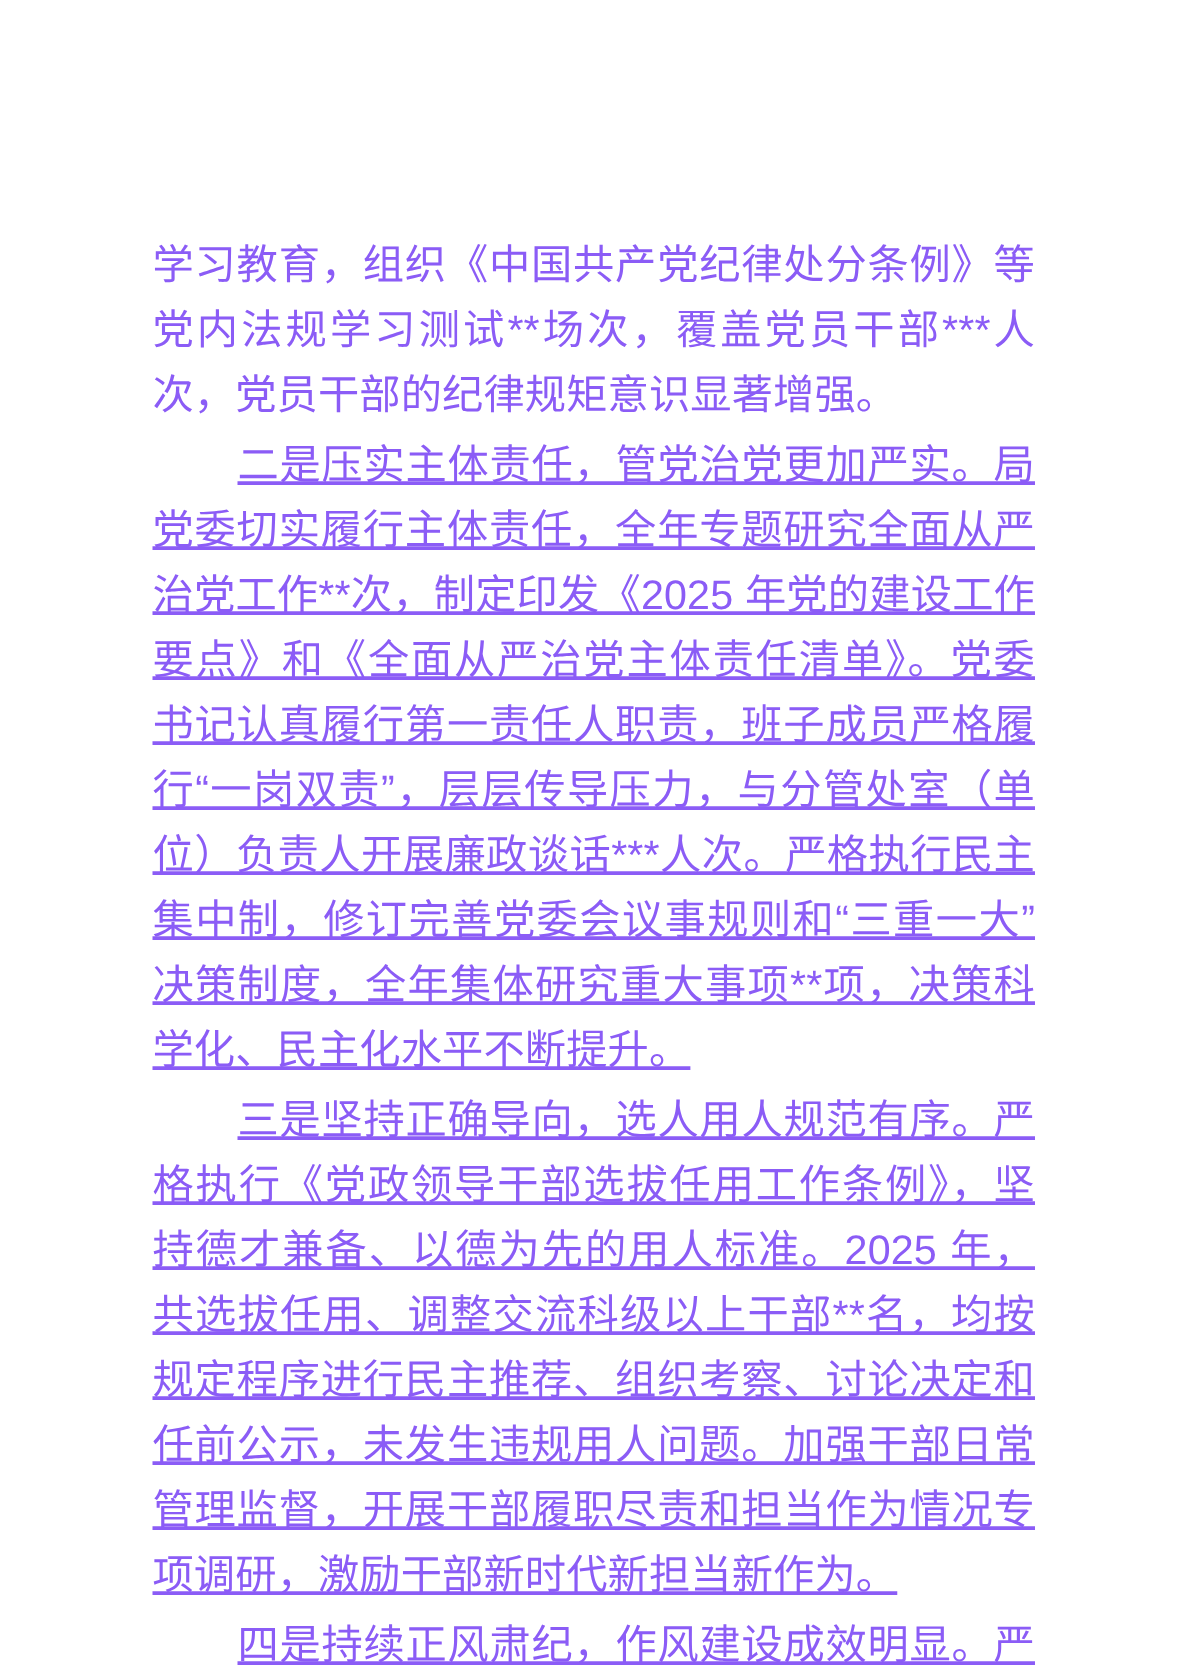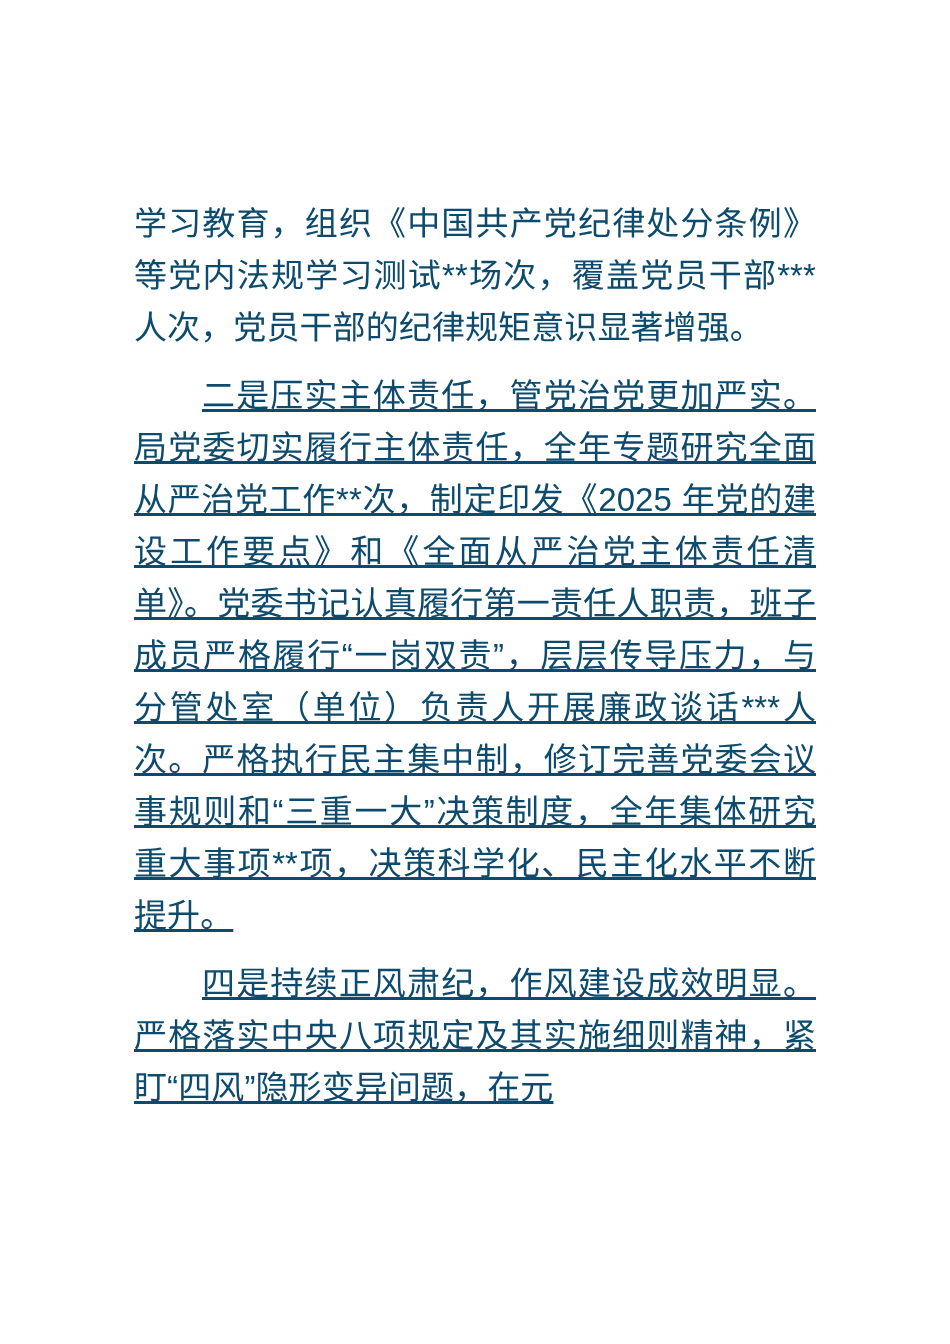--- a/index.html
+++ b/index.html
@@ -20,26 +20,26 @@
   }
 
   .doc-body {
     position: absolute;
     left: 118px;
     top: 182px;
     width: 714px;
   }
 
   .para {
-    margin: 16px;
+    margin: 4px;
     padding: 0;
     font-family: "Liberation Sans", "DejaVu Sans", sans-serif;
     font-size: 33px;
     line-height: 52px;
-    color: #0c4a6e;
+    color: #8b5cf6;
     text-align: justify;
     text-justify: inter-ideograph;
     letter-spacing: 0.1px;
     font-weight: 400;
     -webkit-font-smoothing: antialiased;
   }
 
   .para.indent {
     text-indent: 68px;
     text-decoration: underline;
@@ -60,18 +60,19 @@
 <body>
 
 <div class="page">
 
   <div class="doc-body">
 
     <p class="para no-stretch">学习教育，组织《中国共产党纪律处分条例》等党内法规学习测试**场次，覆盖党员干部***人次，党员干部的纪律规矩意识显著增强。</p>
 
     <p class="para indent no-stretch">二是压实主体责任，管党治党更加严实。局党委切实履行主体责任，全年专题研究全面从严治党工作**次，制定印发《2025 年党的建设工作要点》和《全面从严治党主体责任清单》。党委书记认真履行第一责任人职责，班子成员严格履行“一岗双责”，层层传导压力，与分管处室（单位）负责人开展廉政谈话***人次。严格执行民主集中制，修订完善党委会议事规则和“三重一大”决策制度，全年集体研究重大事项**项，决策科学化、民主化水平不断提升。</p>
 
+    <p class="para indent no-stretch">三是坚持正确导向，选人用人规范有序。严格执行《党政领导干部选拔任用工作条例》，坚持德才兼备、以德为先的用人标准。2025 年，共选拔任用、调整交流科级以上干部**名，均按规定程序进行民主推荐、组织考察、讨论决定和任前公示，未发生违规用人问题。加强干部日常管理监督，开展干部履职尽责和担当作为情况专项调研，激励干部新时代新担当新作为。</p>
 
     <p class="para indent no-stretch">四是持续正风肃纪，作风建设成效明显。严格落实中央八项规定及其实施细则精神，紧盯“四风”隐形变异问题，在元</p>
 
   </div>
 
 </div>
 
 </body></html>

